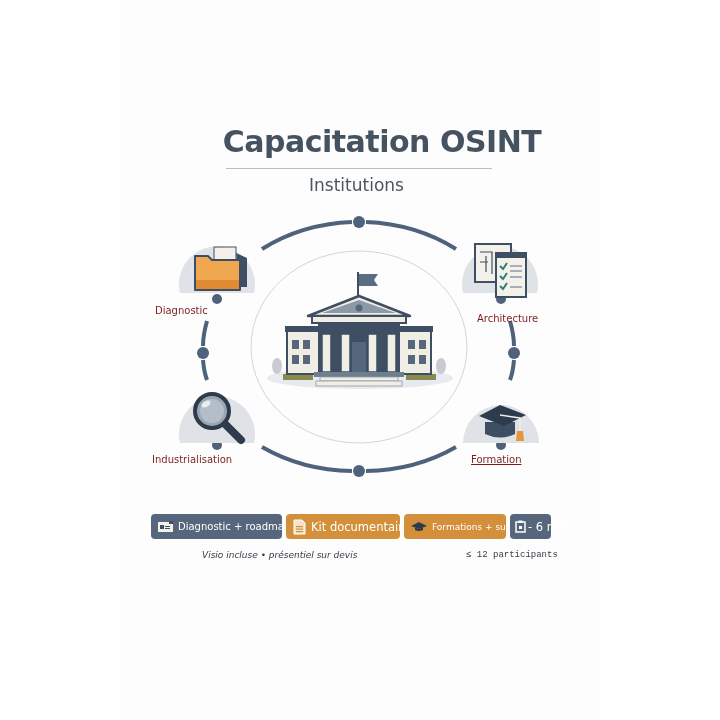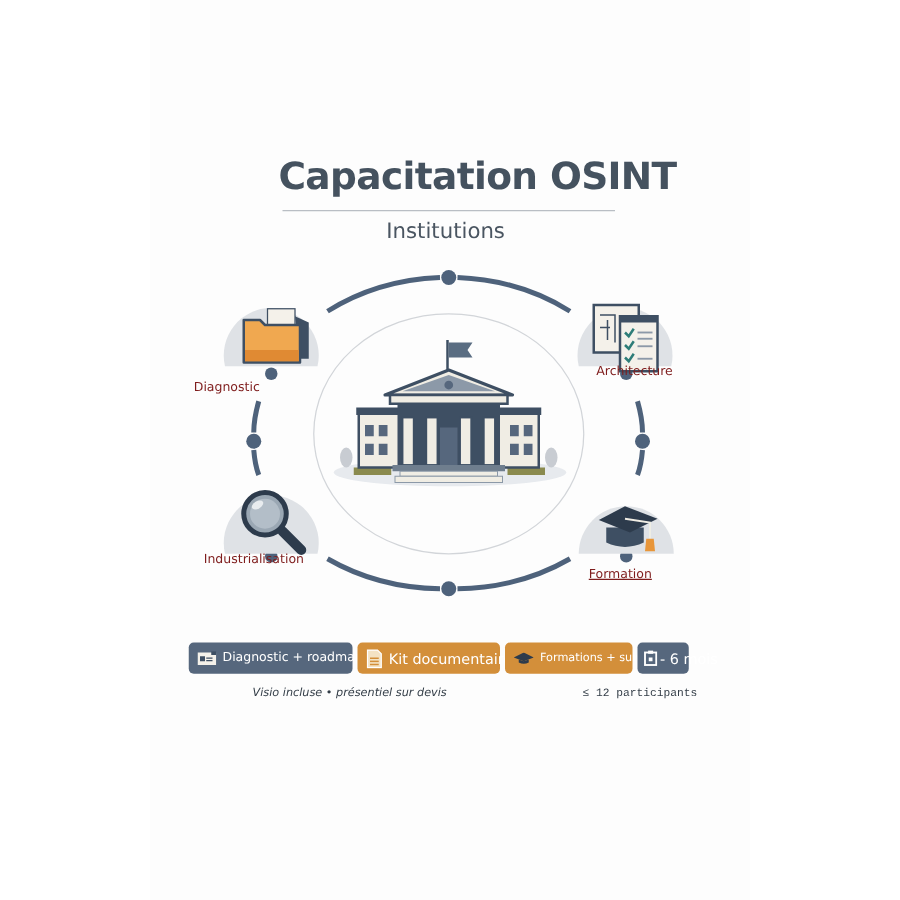--- a/index.html
+++ b/index.html
@@ -152,22 +152,22 @@
 
   <g>
     <path d="M485 422 L485 434 Q500 441 515 434 L515 422 Z" fill="#3e4f63"></path>
     <path d="M479 416 L500 405 L526 415 L504 426 Z" fill="#2d3b4c"></path>
     <path d="M500 415 L520 418 L520 432" stroke="#f0ede4" stroke-width="1.5" fill="none"></path>
     <path d="M517 431 L523 431 L524 441 L516 441 Z" fill="#e8963a"></path>
   </g>
 </svg>
 
 <div class="node-label" style="left:155px; top:305px;">Diagnostic</div>
-<div class="node-label" style="left:477px; top:292px;text-align:right;">Architecture</div>
-<div class="node-label" style="left:152px; top:442px;margin-left:11px;">Industrialisation</div>
+<div class="node-label" style="left:477px; top:313px;text-align:right;">Architecture</div>
+<div class="node-label" style="left:152px; top:454px;">Industrialisation</div>
 <div class="node-label" style="left:471px; top:454px;text-decoration:underline;">Formation</div>
 
 <div class="badge slate" style="left:151px; top:514px; width:131px; font-size:10px;">
   <span class="b-icon">
     <svg width="15" height="11" viewBox="0 0 15 11">
         <rect x="0" y="1" width="15" height="10" fill="#f4f1ea"></rect>
         <rect x="2" y="4" width="4" height="4" fill="#3e4f63"></rect>
         <rect x="7" y="5" width="5" height="1" fill="#3e4f63"></rect>
         <rect x="7" y="7" width="5" height="1" fill="#3e4f63"></rect>
         <rect x="11" y="0" width="4" height="3" fill="#3e4f63"></rect>

